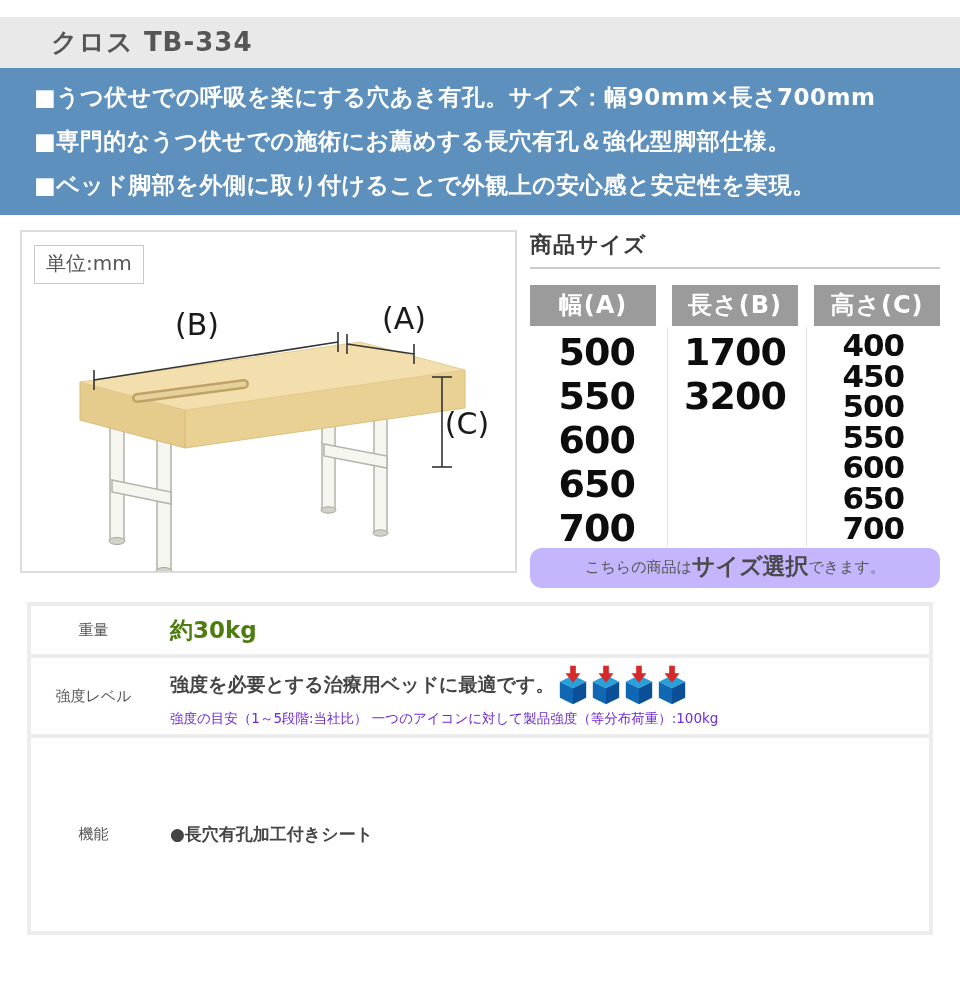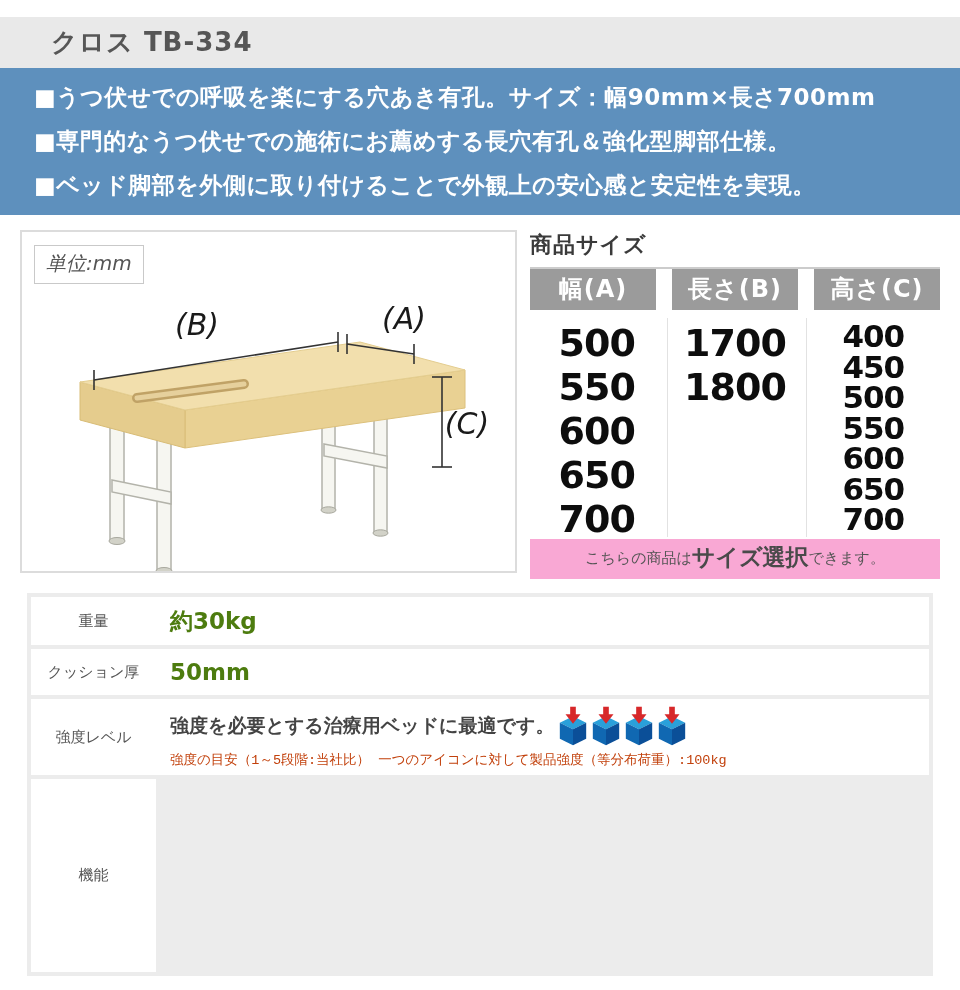--- a/index.html
+++ b/index.html
@@ -25,52 +25,52 @@
   .feature-line {
     color:#fff; font-weight:bold; font-size:23px;
     line-height:44px; white-space:nowrap; letter-spacing:0.5px;
   }
 
   
   .content-row { display:flex; margin:15px 20px 0 20px; }
 
   .image-panel {
     width:497px; height:343px; border:2px solid #dcdcdc;
-    position:relative; background:#fff; flex-shrink:0;font-style:italic;
+    position:relative; background:#fff; flex-shrink:0;
   }
   .unit-label {
     position:absolute; top:13px; left:12px;
     border:1px solid #c9c9c9; background:#fff;
     padding:4px 11px 6px; font-size:20px; color:#555; z-index:2;
   }
   .bed-svg { position:absolute; left:0; top:0; }
 
   
   .size-col { margin-left:13px; width:412px; }
   .size-title {
     font-size:22px; font-weight:bold; color:#3a3a3a;
     padding-bottom:7px; border-bottom:2px solid #ccc; letter-spacing:1px;
   }
-  .size-headers { display:flex; gap:16px; }
+  .size-headers { display:flex; gap:16px; margin-top:16px; }
   .size-header {
     flex:1; background:#9b9b9b; color:#fff; text-align:center;
     font-size:24px; font-weight:bold; height:41px; line-height:41px;
     letter-spacing:1px;
   }
-  .size-body { display:flex; gap:4px; height:219px; margin-top:8px; }
+  .size-body { display:flex; gap:4px; height:219px; margin-top:1px; }
   .size-body-col {
     flex:1; text-align:center; font-weight:bold; color:#0d0d0d;
     padding-top:3px;
   }
   .size-body-col + .size-body-col { border-left:1px solid #e2e2e2; }
   .v-large div { font-size:38px; line-height:44px; letter-spacing:-1px; }
   .v-small div { font-size:31px; line-height:30.5px; letter-spacing:-1px; }
   .size-note {
-    background:#f9a8d4; text-align:center; margin-top:2px;
-    padding:3px 0 6px; color:#555;
+    background:#c4b5fd; text-align:center; margin-top:2px;
+    padding:3px 0 6px; color:#555;border-radius:12px;
   }
   .note-sm { font-size:15px; vertical-align:2px; }
   .note-lg { font-size:23px; font-weight:bold; color:#4a4a4a; }
 
   
   .spec-table { margin:14px 27px 0; background:#ececec; padding:4px; }
   .spec-row { display:flex; }
   .spec-row + .spec-row { margin-top:4px; }
   .spec-label {
     width:125px; flex-shrink:0; background:#fff;
@@ -80,21 +80,21 @@
   .spec-value {
     flex:1; background:#fff; display:flex; flex-direction:column;
     justify-content:center; padding-left:14px;
   }
   .row-h1 { height:48px; } .row-h2 { height:46px; }
   .row-h3 { height:76px; } .row-h4 { height:193px; }
   .spec-value-text { font-size:23px; font-weight:bold; color:#4d7c0f; }
   .strength-line { display:flex; align-items:center; }
   .strength-main { font-size:19px; font-weight:bold; color:#444; }
   .cubes { display:flex; gap:1px; margin-left:3px; }
-  .strength-note { font-size:13.5px; color:#c2410c; margin-top:4px;font-family:Liberation Mono, monospace; }
+  .strength-note { font-size:13.5px; color:#6d28d9; margin-top:4px; }
   .func-text { font-size:17px; font-weight:bold; color:#444; }
 </style>
 </head>
 <body>
 
 <div class="title-band">クロス TB-334</div>
 
 <div class="features-band">
   <div class="feature-line">■うつ伏せでの呼吸を楽にする穴あき有孔。サイズ：幅90mm×長さ700mm</div>
   <div class="feature-line">■専門的なうつ伏せでの施術にお薦めする長穴有孔＆強化型脚部仕様。</div>
@@ -160,21 +160,21 @@
     <div class="size-body">
       <div class="size-body-col v-large">
         <div>500</div>
         <div>550</div>
         <div>600</div>
         <div>650</div>
         <div>700</div>
       </div>
       <div class="size-body-col v-large">
         <div>1700</div>
-        <div>1800</div>
+        <div>3200</div>
       </div>
       <div class="size-body-col v-small">
         <div>400</div>
         <div>450</div>
         <div>500</div>
         <div>550</div>
         <div>600</div>
         <div>650</div>
         <div>700</div>
       </div>
@@ -188,26 +188,20 @@
 
 <div class="spec-table">
 
   <div class="spec-row row-h1">
     <div class="spec-label">重量</div>
     <div class="spec-value">
       <div class="spec-value-text">約30kg</div>
     </div>
   </div>
 
-  <div class="spec-row row-h2">
-    <div class="spec-label">クッション厚</div>
-    <div class="spec-value">
-      <div class="spec-value-text">50mm</div>
-    </div>
-  </div>
 
   <div class="spec-row row-h3">
     <div class="spec-label">強度レベル</div>
     <div class="spec-value">
       <div class="strength-line">
         <span class="strength-main">強度を必要とする治療用ベッドに最適です。</span>
         <span class="cubes">
           <svg width="32" height="41" viewBox="0 0 34 42">
             <polygon points="17,10 31,17 17,24 3,17" fill="#2aa0da"></polygon>
             <polygon points="3,17 17,24 17,41 3,34" fill="#1068b2"></polygon>
@@ -237,15 +231,18 @@
             <polygon points="9,8 25,8 17,18" fill="#d7282a"></polygon>
           </svg>
         </span>
       </div>
       <div class="strength-note">強度の目安（1～5段階:当社比） 一つのアイコンに対して製品強度（等分布荷重）:100kg</div>
     </div>
   </div>
 
   <div class="spec-row row-h4">
     <div class="spec-label">機能</div>
+    <div class="spec-value">
+      <div class="func-text">●長穴有孔加工付きシート</div>
+    </div>
   </div>
 
 </div>
 
 </body></html>

